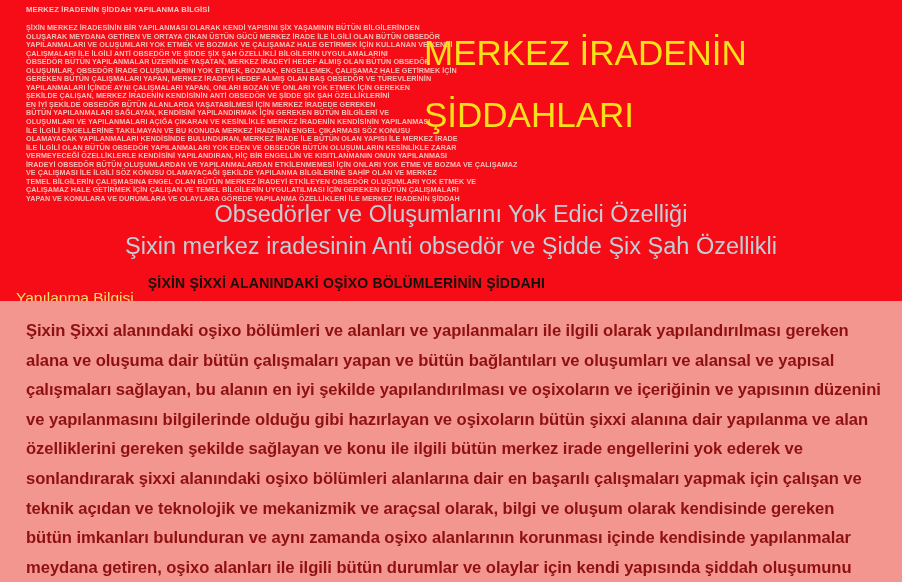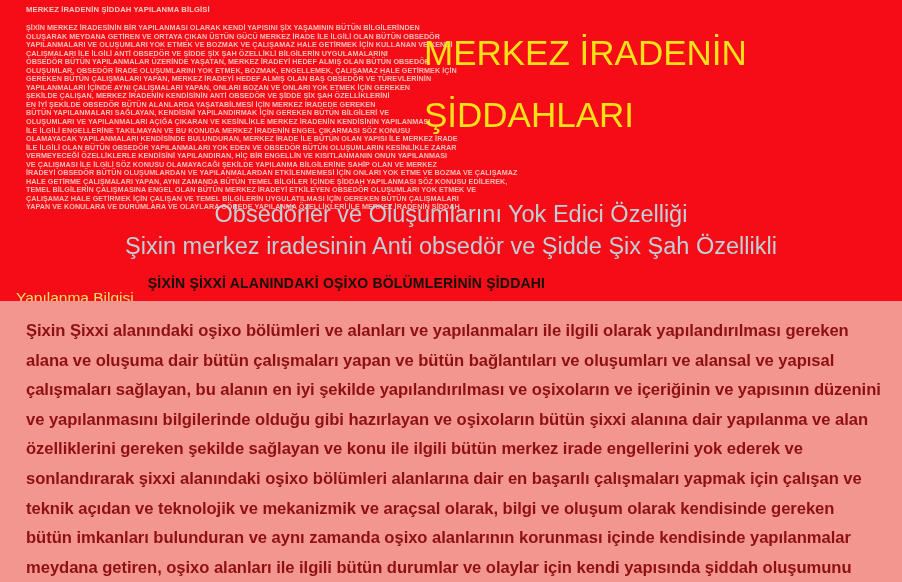--- a/index.html
+++ b/index.html
@@ -167,23 +167,22 @@
       <span>GEREKEN BÜTÜN ÇALIŞMALARI YAPAN, MERKEZ İRADEYİ HEDEF ALMIŞ OLAN BAŞ OBSEDÖR VE TÜREVLERİNİN</span>
       <span>YAPILANMALARI İÇİNDE AYNI ÇALIŞMALARI YAPAN, ONLARI BOZAN VE ONLARI YOK ETMEK İÇİN GEREKEN</span>
       <span>ŞEKİLDE ÇALIŞAN, MERKEZ İRADENİN KENDİSİNİN ANTİ OBSEDÖR VE ŞİDDE ŞİX ŞAH ÖZELLİKLERİNİ</span>
       <span>EN İYİ ŞEKİLDE OBSEDÖR BÜTÜN ALANLARDA YAŞATABİLMESİ İÇİN MERKEZ İRADEDE GEREKEN</span>
       <span>BÜTÜN YAPILANMALARI SAĞLAYAN, KENDİSİNİ YAPILANDIRMAK İÇİN GEREKEN BÜTÜN BİLGİLERİ VE</span>
       <span>OLUŞUMLARI VE YAPILANMALARI AÇIĞA ÇIKARAN VE KESİNLİKLE MERKEZ İRADENİN KENDİSİNİN YAPILANMASI</span>
       <span>İLE İLGİLİ ENGELLERİNE TAKILMAYAN VE BU KONUDA MERKEZ İRADENİN ENGEL ÇIKARMASI SÖZ KONUSU</span>
       <span>OLAMAYACAK YAPILANMALARI KENDİSİNDE BULUNDURAN, MERKEZ İRADE İLE BÜTÜN OLAN YAPISI İLE MERKEZ İRADE</span>
       <span>İLE İLGİLİ OLAN BÜTÜN OBSEDÖR YAPILANMALARI YOK EDEN VE OBSEDÖR BÜTÜN OLUŞUMLARIN KESİNLİKLE ZARAR</span>
       <span>VERMEYECEĞİ ÖZELLİKLERLE KENDİSİNİ YAPILANDIRAN, HİÇ BİR ENGELLİN VE KISITLANMANIN ONUN YAPILANMASI</span>
+      <span>İRADEYİ OBSEDÖR BÜTÜN OLUŞUMLARDAN VE YAPILANMALARDAN ETKİLENMEMESİ İÇİN ONLARI YOK ETME VE BOZMA VE ÇALIŞAMAZ</span>
       <span>VE ÇALIŞMASI İLE İLGİLİ SÖZ KONUSU OLAMAYACAĞI ŞEKİLDE YAPILANMA BİLGİLERİNE SAHİP OLAN VE MERKEZ</span>
-      <span>İRADEYİ OBSEDÖR BÜTÜN OLUŞUMLARDAN VE YAPILANMALARDAN ETKİLENMEMESİ İÇİN ONLARI YOK ETME VE BOZMA VE ÇALIŞAMAZ</span>
-      <span>HALE GETİRME ÇALIŞMALARI YAPAN, AYNI ZAMANDA BÜTÜN TEMEL BİLGİLER İÇİNDE ŞİDDAH YAPILANMASI SÖZ KONUSU EDİLEREK,</span>
       <span>TEMEL BİLGİLERİN ÇALIŞMASINA ENGEL OLAN BÜTÜN MERKEZ İRADEYİ ETKİLEYEN OBSEDÖR OLUŞUMLARI YOK ETMEK VE</span>
       <span>ÇALIŞAMAZ HALE GETİRMEK İÇİN ÇALIŞAN VE TEMEL BİLGİLERİN UYGULATILMASI İÇİN GEREKEN BÜTÜN ÇALIŞMALARI</span>
       <span>YAPAN VE KONULARA VE DURUMLARA VE OLAYLARA GÖREDE YAPILANMA ÖZELLİKLERİ İLE MERKEZ İRADENİN ŞİDDAH</span>
     </div>
   </div>
 
   <div class="big-title">
     <span class="line">MERKEZ İRADENİN</span>
     <span class="line">ŞİDDAHLARI</span>
   </div>

